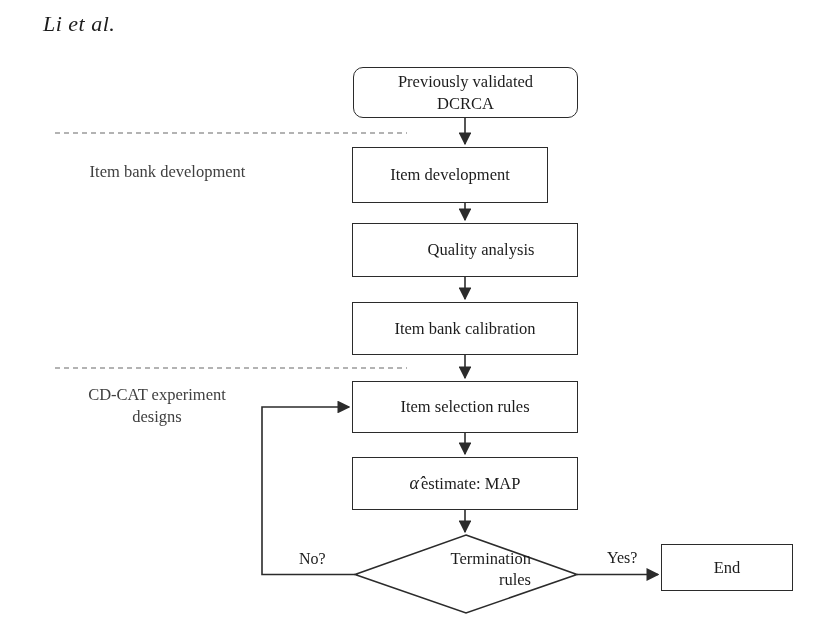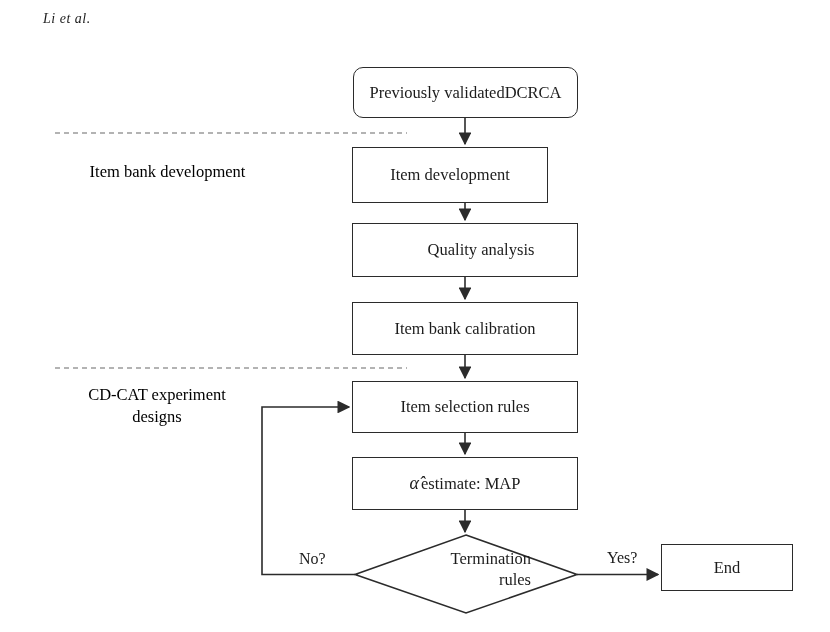--- a/index.html
+++ b/index.html
@@ -11,40 +11,41 @@
     width: 830px;
     height: 632px;
     background: #ffffff;
     overflow: hidden;
   }
 
   .author-heading {
     position: absolute;
     left: 43px;
     top: 11px;
-    font-size: 14px;
+    font-size: 22px;
     font-style: italic;
     letter-spacing: 0.5px;
   }
 
   .section-label {
     position: absolute;
     font-size: 16.5px;
     text-align: center;
     line-height: 1.35;
-    color: #000000;
+    color: #404040;
   }
   .section-label.first { left: 50px; top: 161px; width: 235px; }
   .section-label.second { left: 62px; top: 384px; width: 190px; }
 
   .node {
     position: absolute;
     border: 1.6px solid #2b2b2b;
     background: #ffffff;
     display: flex;
+    flex-direction: column;
     align-items: center;
     justify-content: center;
     text-align: center;
     font-size: 16.5px;
     line-height: 1.28;
   }
   .node.rounded { border-radius: 10px; }
 
   .node-start { left: 353px; top: 67px; width: 225px; height: 51px; }
   .node-item-development { left: 352px; top: 147px; width: 196px; height: 56px; }

